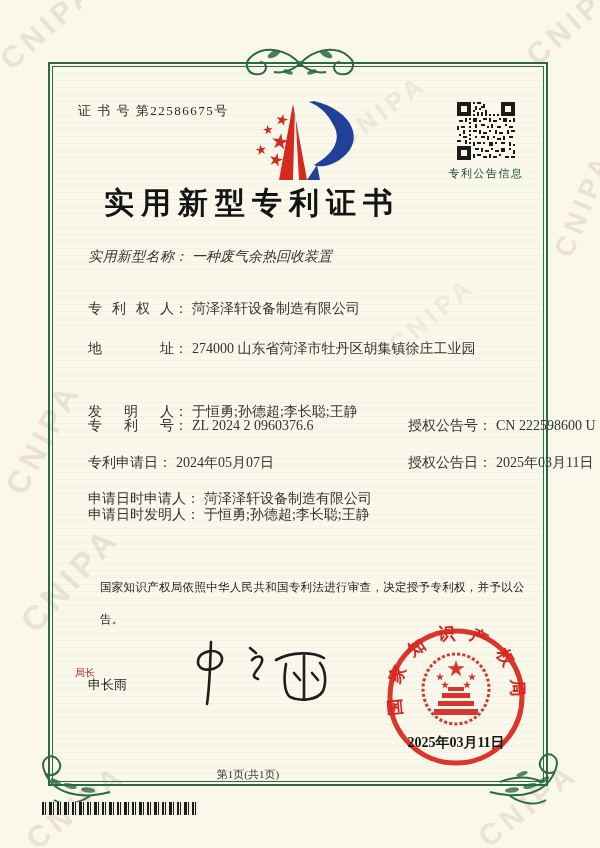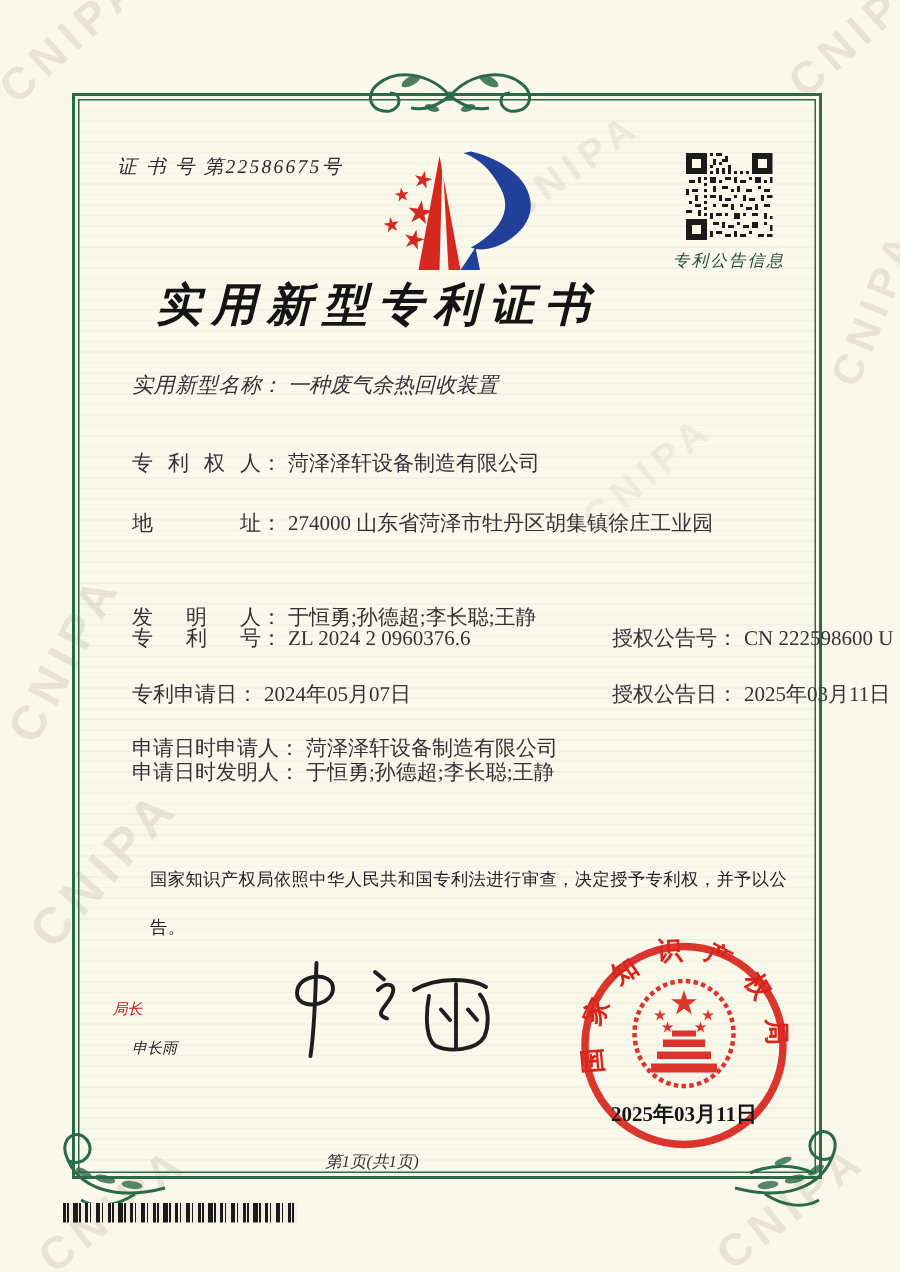--- a/index.html
+++ b/index.html
@@ -14,39 +14,39 @@
   
   #frame-outer{position:absolute;left:48px;top:62px;width:500px;height:724px;
       border:2px solid #2b6a47;z-index:1;box-sizing:border-box;}
   #frame-inner{position:absolute;left:2px;top:2px;right:2px;bottom:2px;
       border:1px solid #2b6a47;
       background:repeating-linear-gradient(0deg,rgba(130,170,140,0.07) 0 1px,transparent 1px 7px);}
 
   .orn{position:absolute;z-index:2;}
 
   
-  .txt{position:absolute;z-index:3;color:#333;white-space:nowrap;font-style:italic;}
+  .txt{position:absolute;z-index:3;color:#333;white-space:nowrap;}
   #cert-no{left:78px;top:102px;font-size:13px;letter-spacing:1.5px;color:#2b2b2b;}
   #title{left:0;top:183px;width:504px;text-align:center;font-size:30px;font-weight:bold;
          letter-spacing:7px;color:#141414;}
   #qr-caption{left:441px;top:166px;width:90px;text-align:center;font-size:11px;
          letter-spacing:1.5px;color:#1f4d38;}
 
   .row{position:absolute;left:88px;font-size:14px;color:#333;white-space:nowrap;z-index:3;}
   .row .flabel{display:inline-block;width:86px;text-align:justify;text-align-last:justify;}
   .row .flabel-plain{display:inline-block;}
   .row .colon{margin-right:4px;}
   .col2{position:absolute;left:320px;top:0;}
 
   #statement{position:absolute;left:60px;top:571px;width:486px;z-index:3;
       font-size:11.5px;color:#222;letter-spacing:0.3px;line-height:32px;}
   #statement .ln1{padding-left:40px;}
 
   #signer-title{left:75px;top:666px;font-size:10px;color:#b91c1c;}
-  #signer-name{left:88px;top:692px;font-size:10px;color:#222;}
+  #signer-name{left:88px;top:676px;font-size:13px;color:#222;}
 
   #page-footer{left:0;top:767px;width:496px;text-align:center;font-size:11px;color:#333;}
 
   #barcode{position:absolute;left:42px;top:802px;width:156px;height:13px;z-index:3;
       background:repeating-linear-gradient(90deg,#1b1b1b 0 2px,#f1eee2 2px 3px,#1b1b1b 3px 4px,
         #f1eee2 4px 7px,#1b1b1b 7px 10px,#f1eee2 10px 11px,#1b1b1b 11px 12px,#f1eee2 12px 15px);}
 
   svg{display:block;}
 </style>
 </head>

